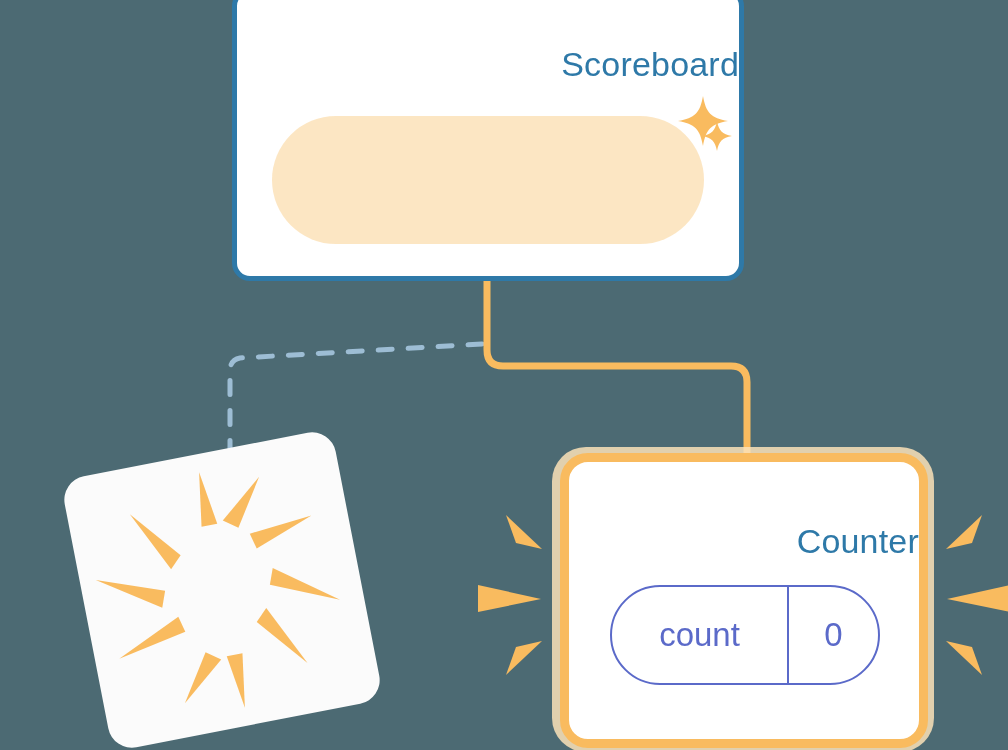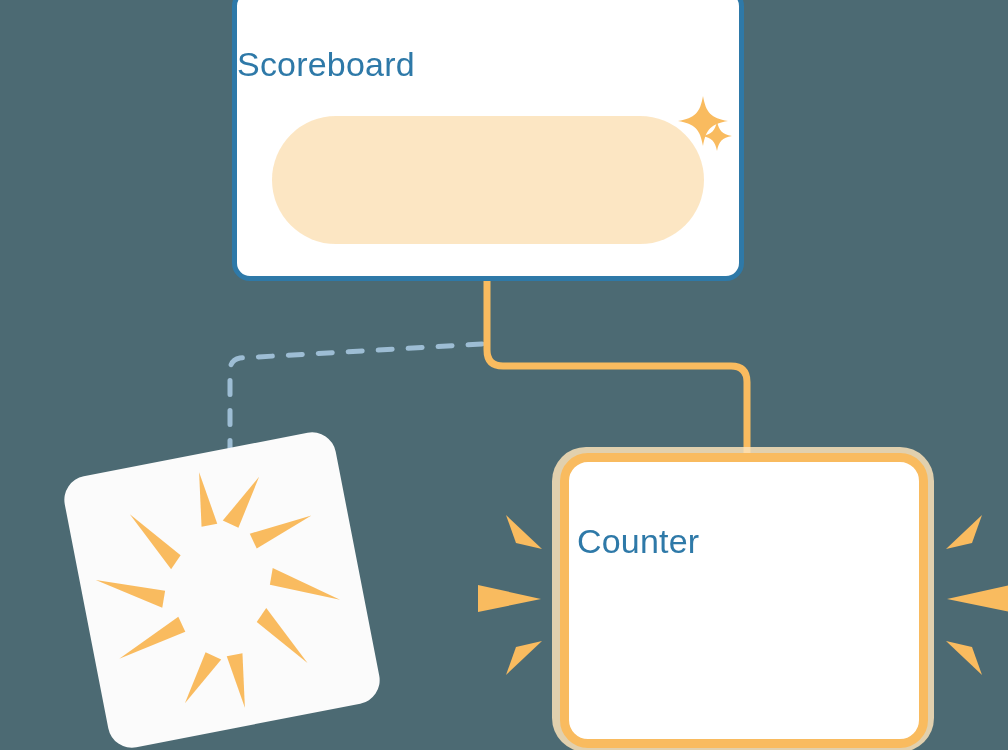--- a/index.html
+++ b/index.html
@@ -35,21 +35,21 @@
   }
   #scoreboard-card {
     left: 232px;
     top: -12px;
     width: 512px;
     height: 293px;
     border: 5px solid #2e79a8;
     border-radius: 18px;
   }
   .node-title {
-    text-align: left;
+    text-align: right;
     color: #2e79a8;
     font-size: 34px;
     font-weight: 400;
     letter-spacing: 0.2px;
   }
   #scoreboard-title {
     position: absolute;
     left: 0;
     right: 0;
     top: 52px;
@@ -239,20 +239,25 @@
       <polygon points="982,515 946,549 972,543"></polygon>
       <polygon points="1010,585 947,599 1010,612"></polygon>
       <polygon points="982,675 946,641 972,647"></polygon>
     </g>
   </svg>
 
   <div id="counter-card" class="node-card">
     <div id="counter-title" class="node-title">Counter</div>
   </div>
 
+  <div id="counter-pill">
+    <div id="counter-key" class="pill-key">count</div>
+    <div id="counter-divider"></div>
+    <div id="counter-val" class="pill-val">0</div>
+  </div>
 
   <div id="scoreboard-card" class="node-card">
     <div id="scoreboard-title" class="node-title">Scoreboard</div>
   </div>
 
   <div id="scoreboard-pill-wrap">
     <div id="scoreboard-pill-glow"></div>
   </div>
 
   <svg class="sparkle" id="sparkle-large" viewBox="0 0 54 54" fill="none">

